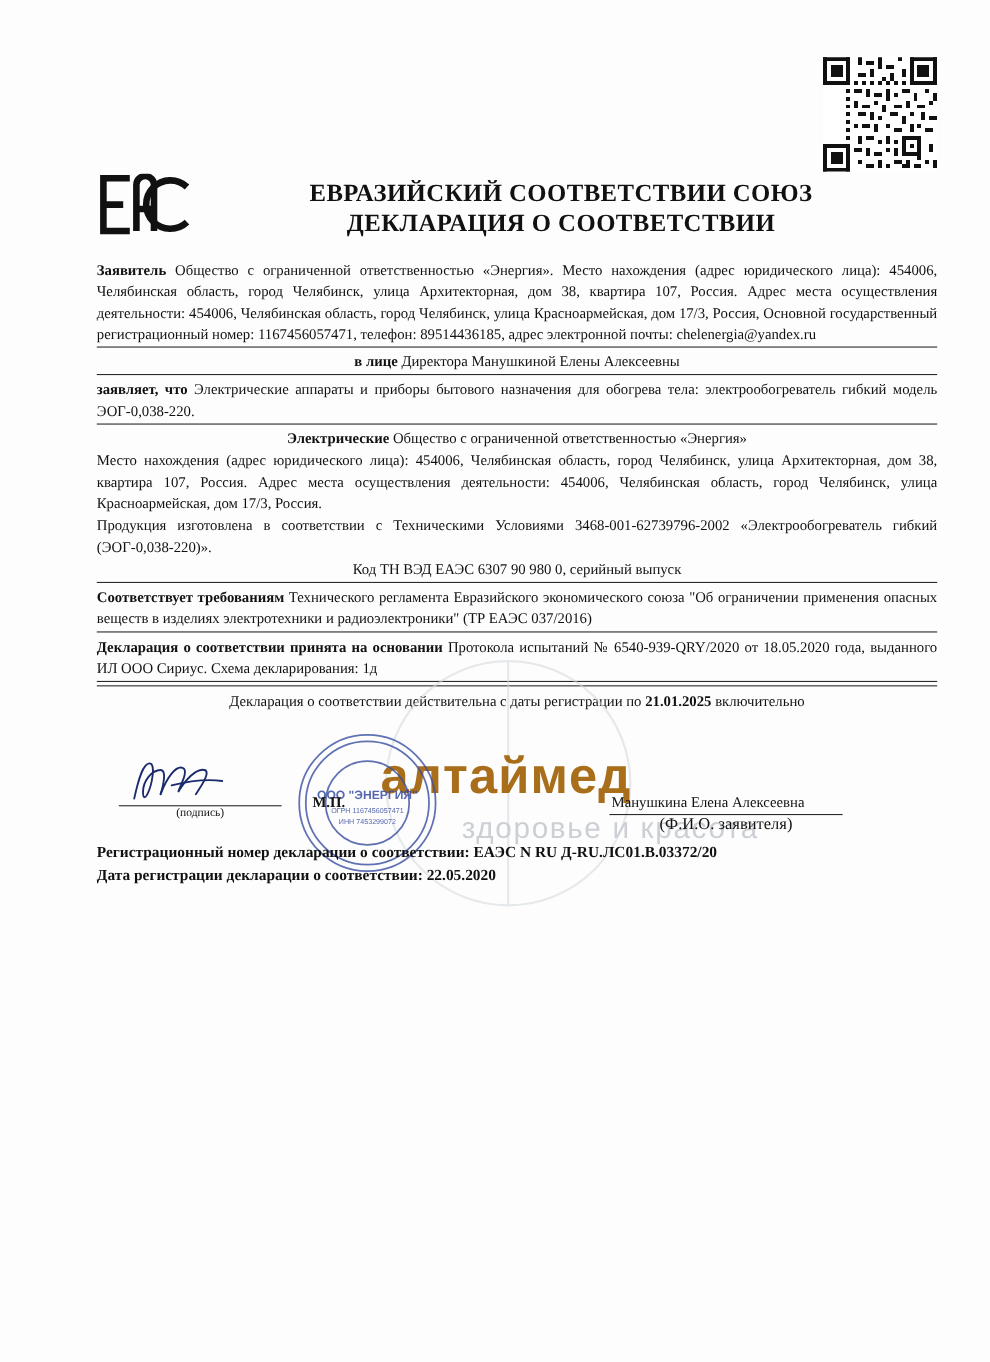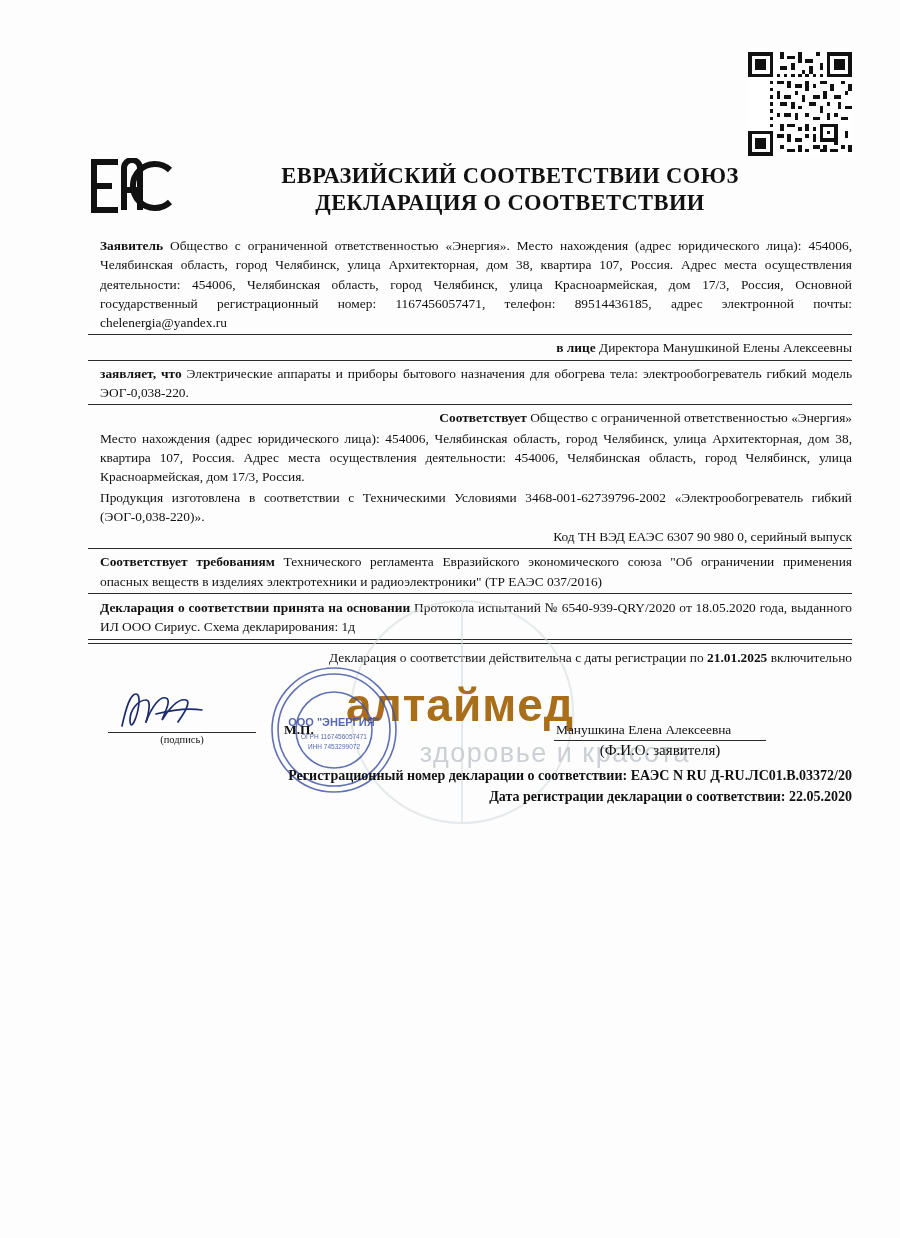--- a/index.html
+++ b/index.html
@@ -72,23 +72,23 @@
   .body-area {
     position: absolute;
     top: 236px;
     left: 88px;
     width: 764px;
     font-size: 13.4px;
     line-height: 1.44;
   }
   .para {
     text-align: justify;
-    margin: 0 0 1px 12px;
-  }
-  .para.nojust { text-align: right; }
+    margin: 0 0 1px 0;
+  }
+  .para.nojust { text-align: center; }
   .b { font-weight: bold; }
   .rule {
     border-bottom: 1px solid #2a2a2a;
     height: 0;
     margin: 2px 0 3px 0;
   }
   .sp2 { margin-top: 4px; }
 
   
   .sign-row {
@@ -152,21 +152,20 @@
 
   
   .footer-block {
     position: absolute;
     top: 765px;
     left: 88px;
     width: 764px;
     font-size: 14px;
     font-weight: bold;
     line-height: 1.5;
-    text-align: right;
   }
 
   
   .stamp {
     position: absolute;
     top: 664px;
     left: 268px;
     width: 132px;
     height: 132px;
     pointer-events: none;
@@ -374,21 +373,21 @@
     <div class="rule"></div>
 
     <p class="para nojust"><span class="b">в лице</span> <span>Директора Манушкиной Елены Алексеевны</span></p>
 
     <div class="rule"></div>
 
     <p class="para"><span class="b">заявляет, что</span> <span>Электрические аппараты и приборы бытового назначения для обогрева тела: электрообогреватель гибкий модель ЭОГ-0,038-220.</span></p>
 
     <div class="rule"></div>
 
-    <p class="para nojust"><span class="b">Соответствует</span> <span>Общество с ограниченной ответственностью «Энергия»</span></p>
+    <p class="para nojust"><span class="b">Электрические</span> <span>Общество с ограниченной ответственностью «Энергия»</span></p>
 
     <p class="para">Место нахождения (адрес юридического лица): 454006, Челябинская область, город Челябинск, улица Архитекторная, дом 38, квартира 107, Россия. Адрес места осуществления деятельности: 454006, Челябинская область, город Челябинск, улица Красноармейская, дом 17/3, Россия.</p>
 
     <p class="para">Продукция изготовлена в соответствии с Техническими Условиями 3468-001-62739796-2002 «Электрообогреватель гибкий (ЭОГ-0,038-220)».</p>
 
     <p class="para nojust">Код ТН ВЭД ЕАЭС 6307 90 980 0, серийный выпуск</p>
 
     <div class="rule"></div>
 
     <p class="para"><span class="b">Соответствует требованиям</span> <span>Технического регламента Евразийского экономического союза "Об ограничении применения опасных веществ в изделиях электротехники и радиоэлектроники" (ТР ЕАЭС 037/2016)</span></p>

